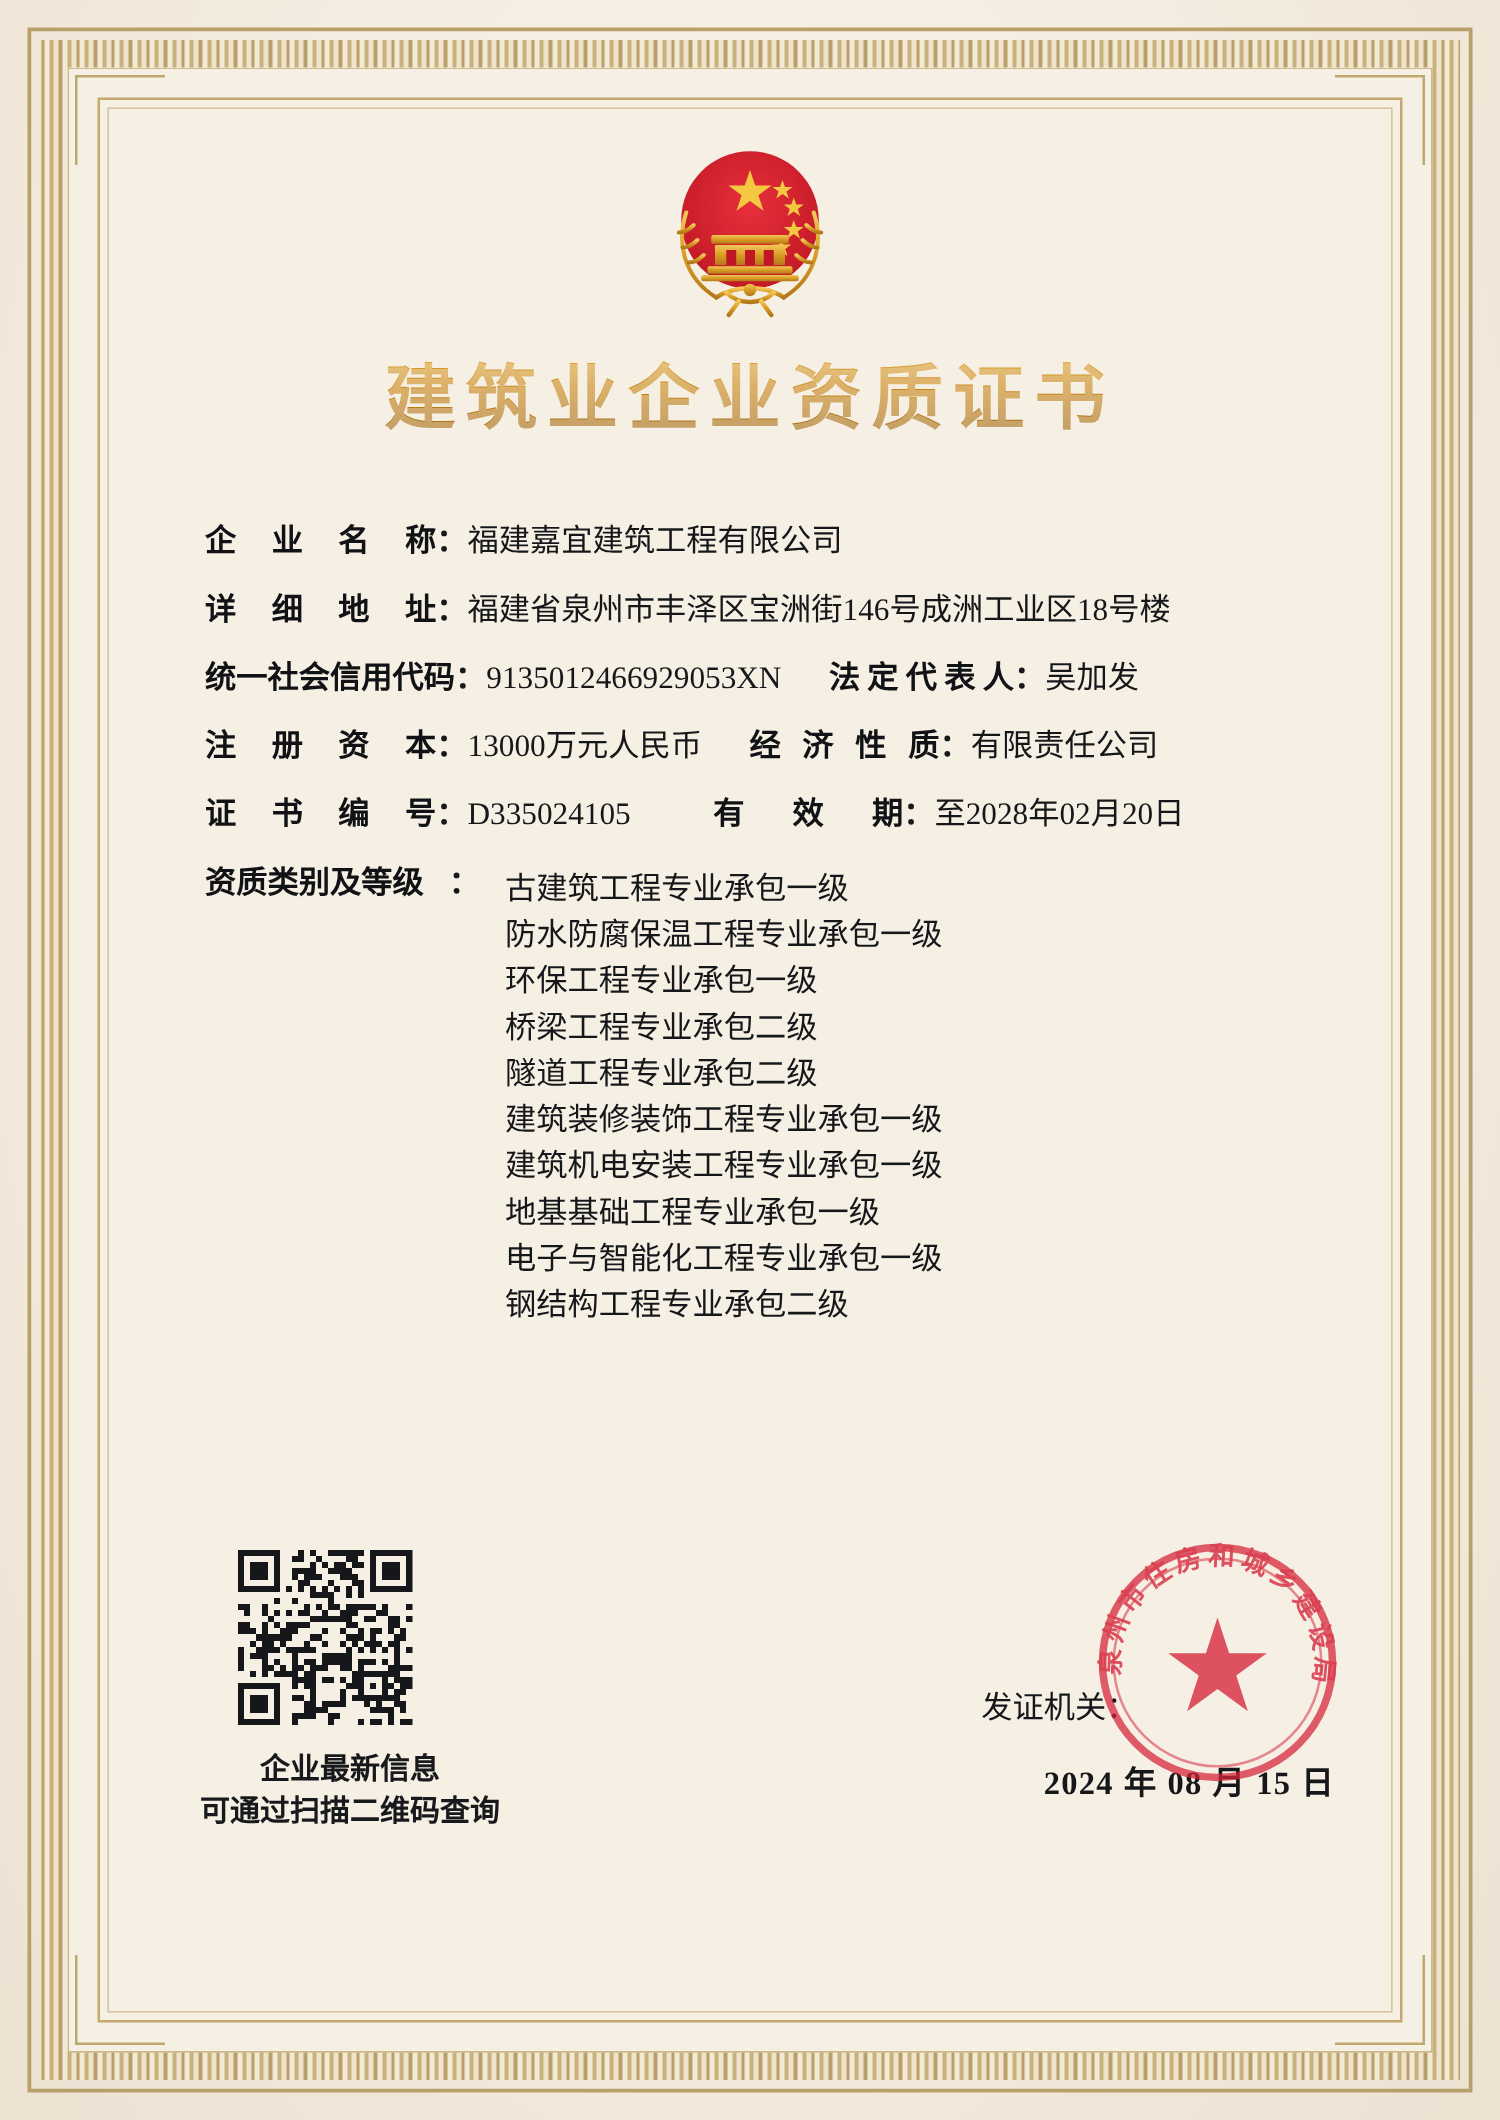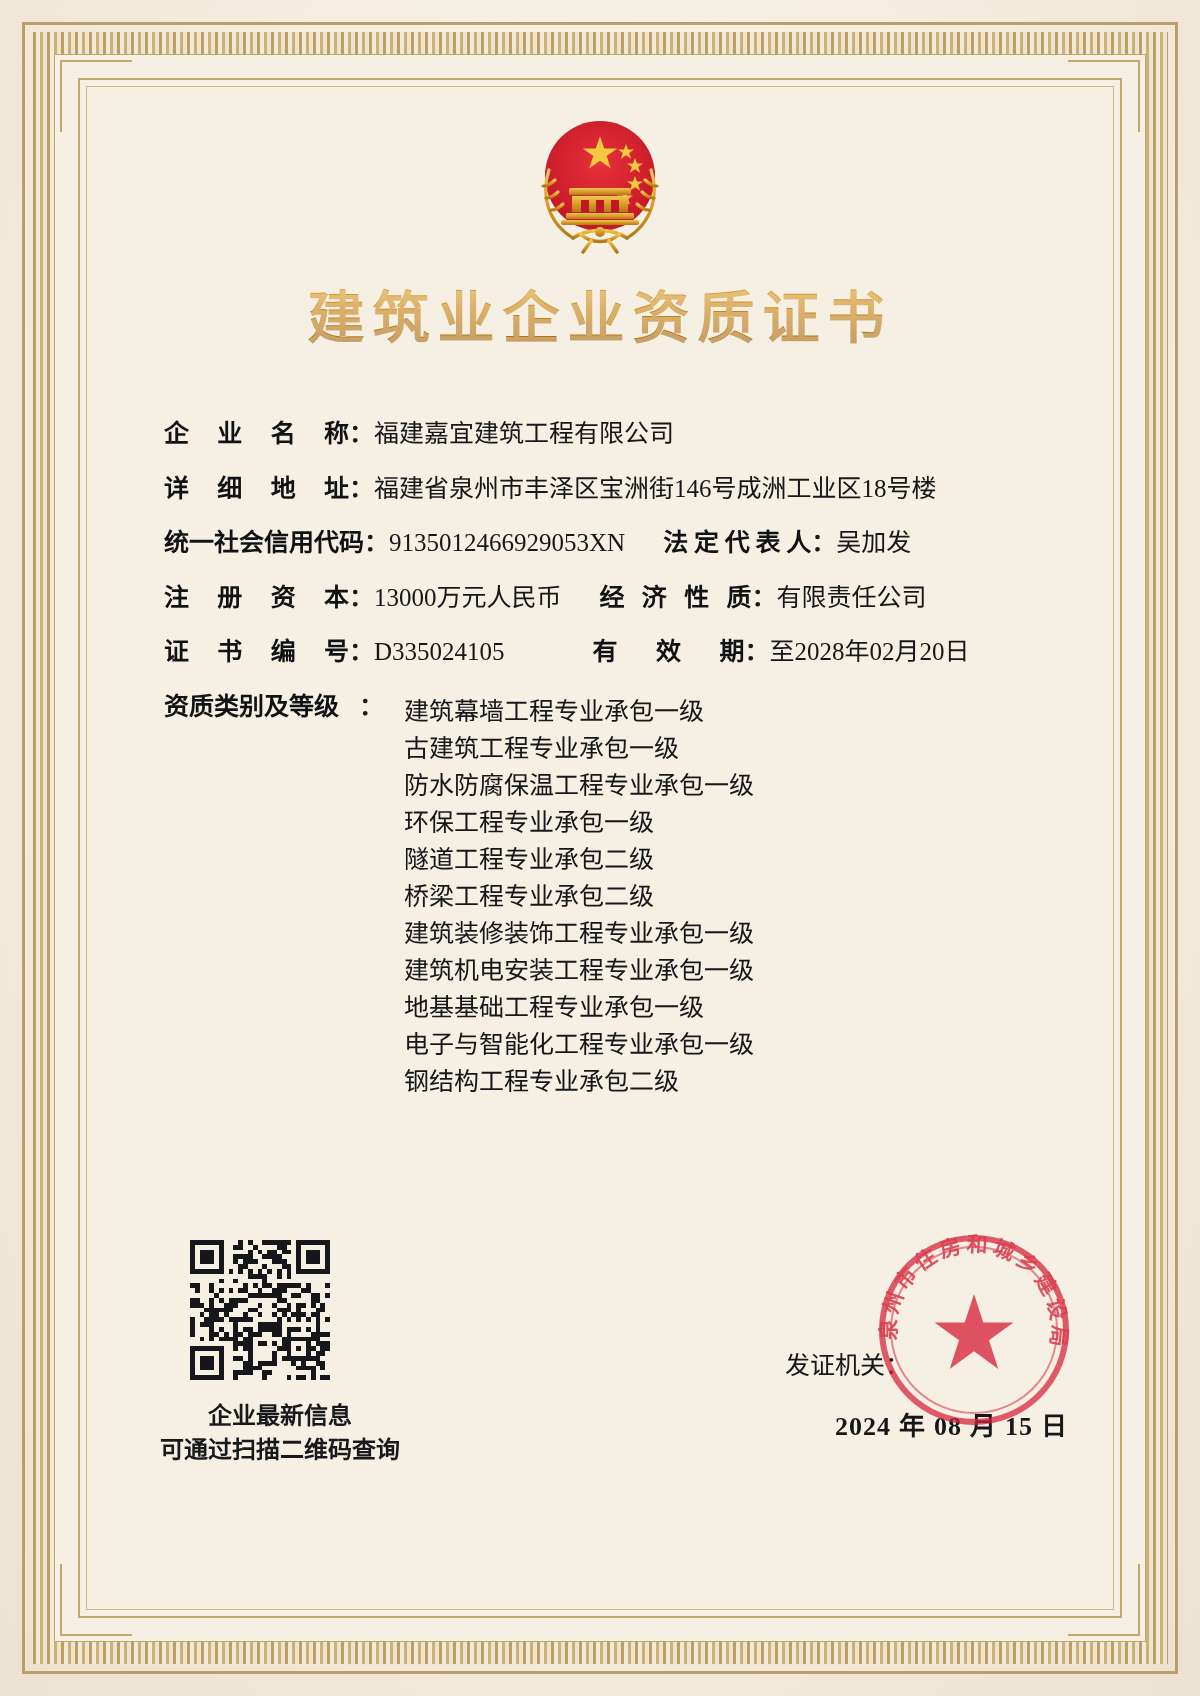--- a/index.html
+++ b/index.html
@@ -360,37 +360,36 @@
         <span class="lbl mid">经济性质</span>
           <span class="colon">：</span>
           <span class="val">有限责任公司</span>
       </span>
     </div>
 
     <div class="row two-col">
       <span class="lbl spaced">证书编号</span>
         <span class="colon">：</span>
         <span class="val">D335024105</span>
-      <span class="second" style="margin-left:88px">
+      <span class="second" style="margin-left:66px">
         <span class="lbl mid">有效期</span>
           <span class="colon">：</span>
           <span class="val">至2028年02月20日</span>
       </span>
     </div>
 
     <div class="row qual">
       <span class="lbl tight">资质类别及等级</span>
         <span class="colon">：</span>
       <span class="qual-list">
-        <span class="q-item">建筑幕墙工程专业承包一级</span>
         <span class="q-item">古建筑工程专业承包一级</span>
         <span class="q-item">防水防腐保温工程专业承包一级</span>
         <span class="q-item">环保工程专业承包一级</span>
+        <span class="q-item">桥梁工程专业承包二级</span>
         <span class="q-item">隧道工程专业承包二级</span>
-        <span class="q-item">桥梁工程专业承包二级</span>
         <span class="q-item">建筑装修装饰工程专业承包一级</span>
         <span class="q-item">建筑机电安装工程专业承包一级</span>
         <span class="q-item">地基基础工程专业承包一级</span>
         <span class="q-item">电子与智能化工程专业承包一级</span>
         <span class="q-item">钢结构工程专业承包二级</span>
       </span>
     </div>
   </div>
 
   <div class="qr">

